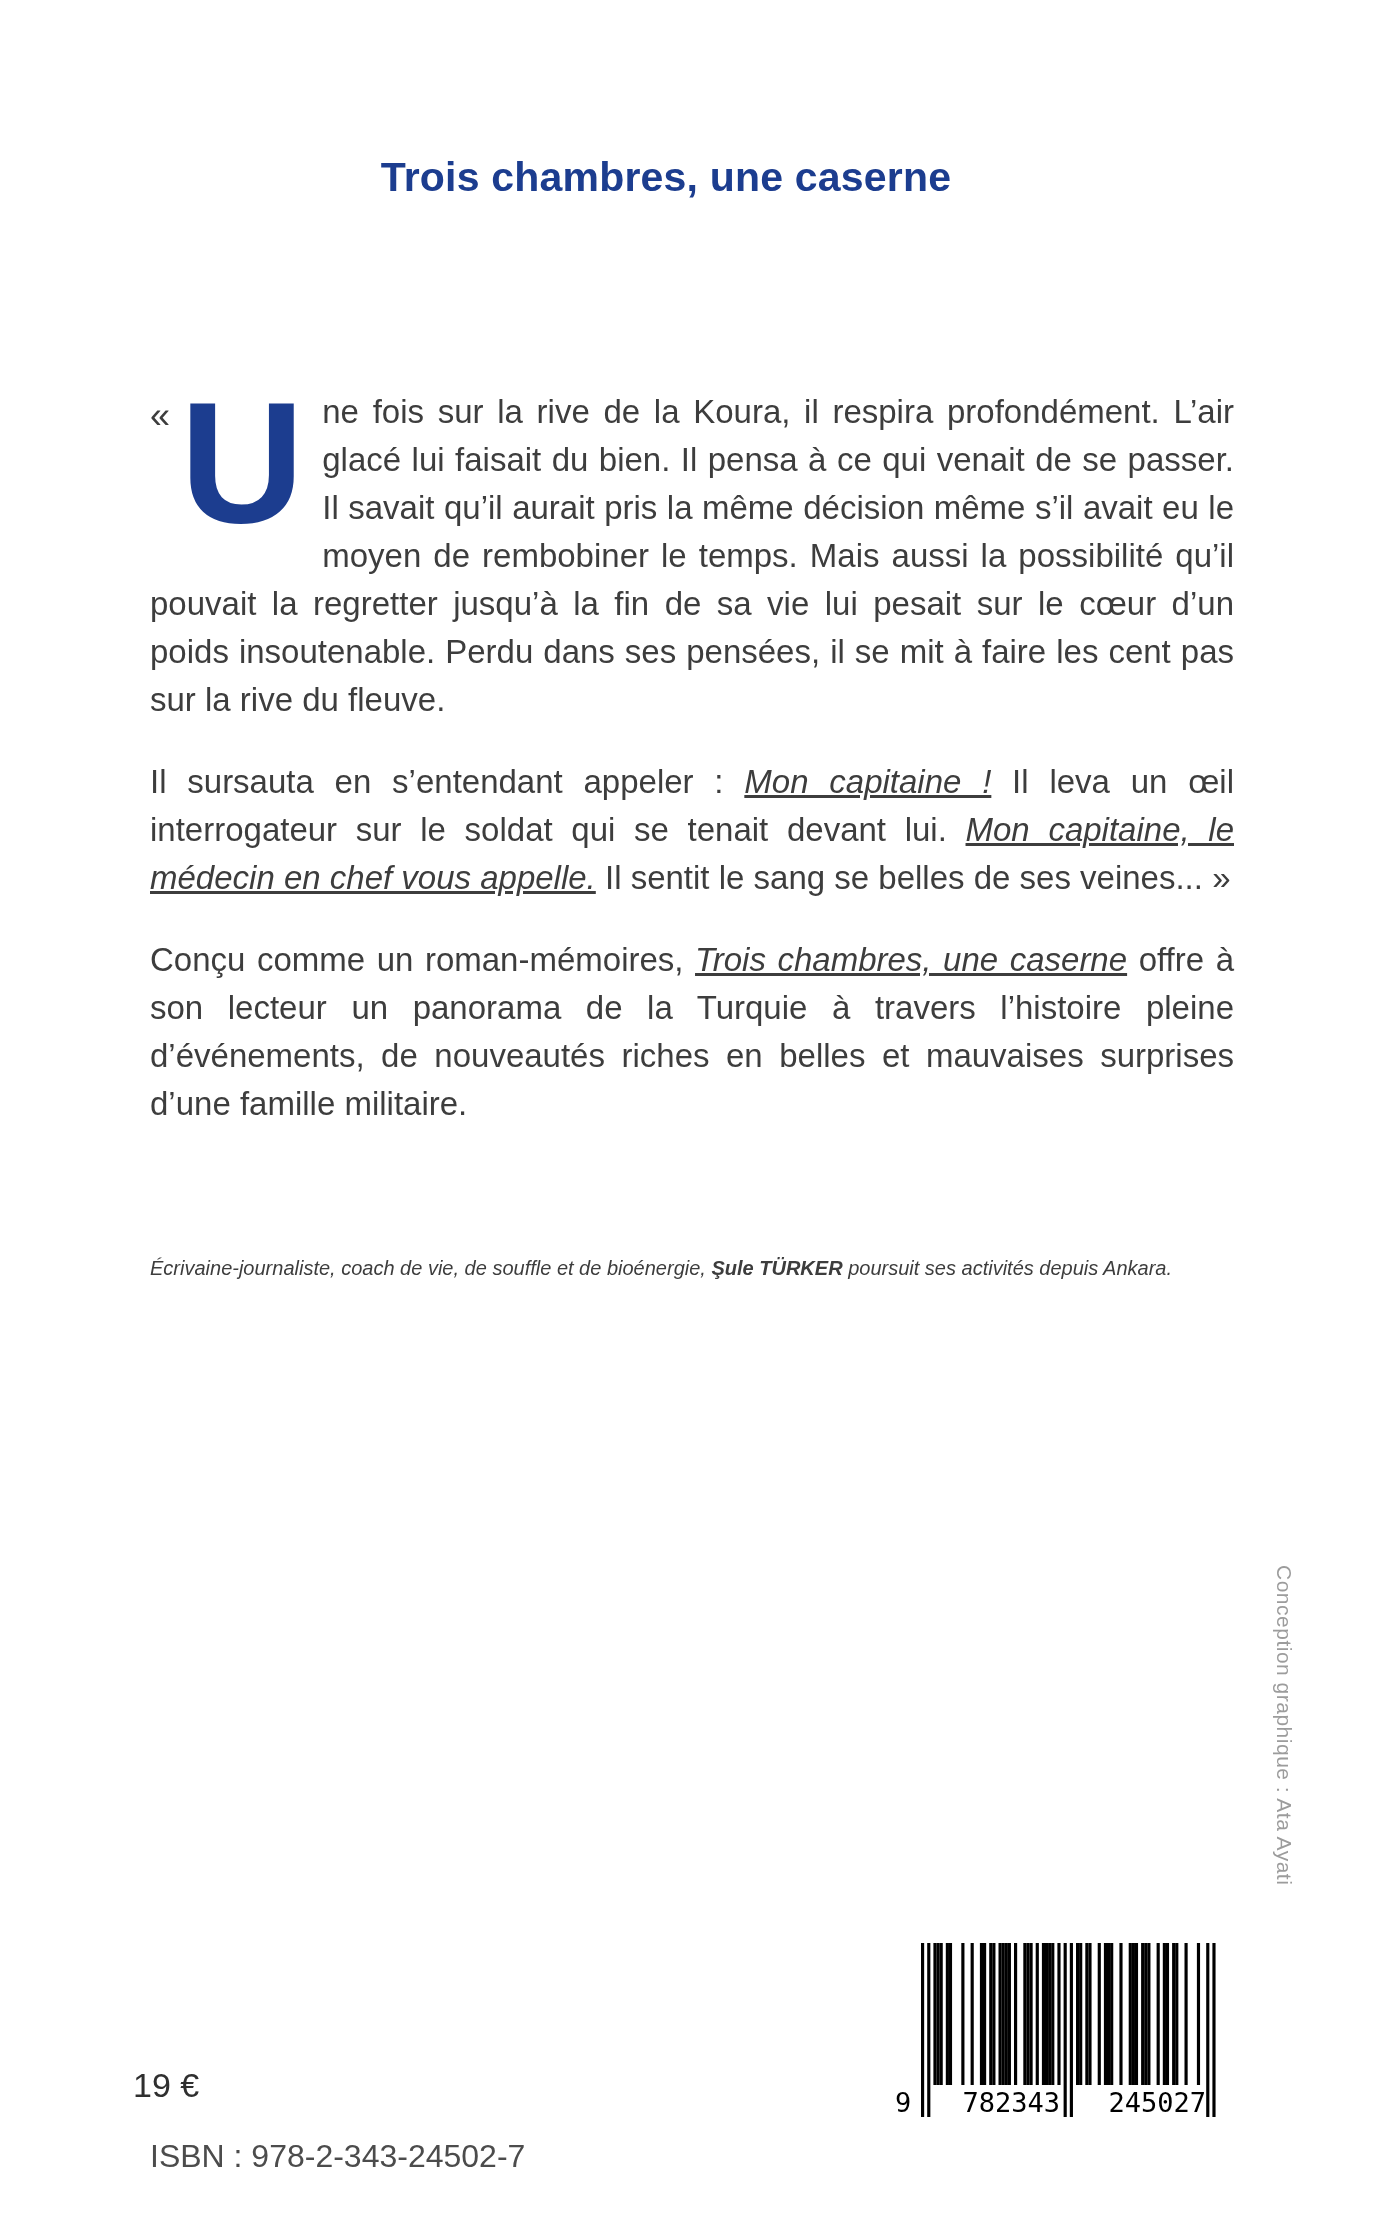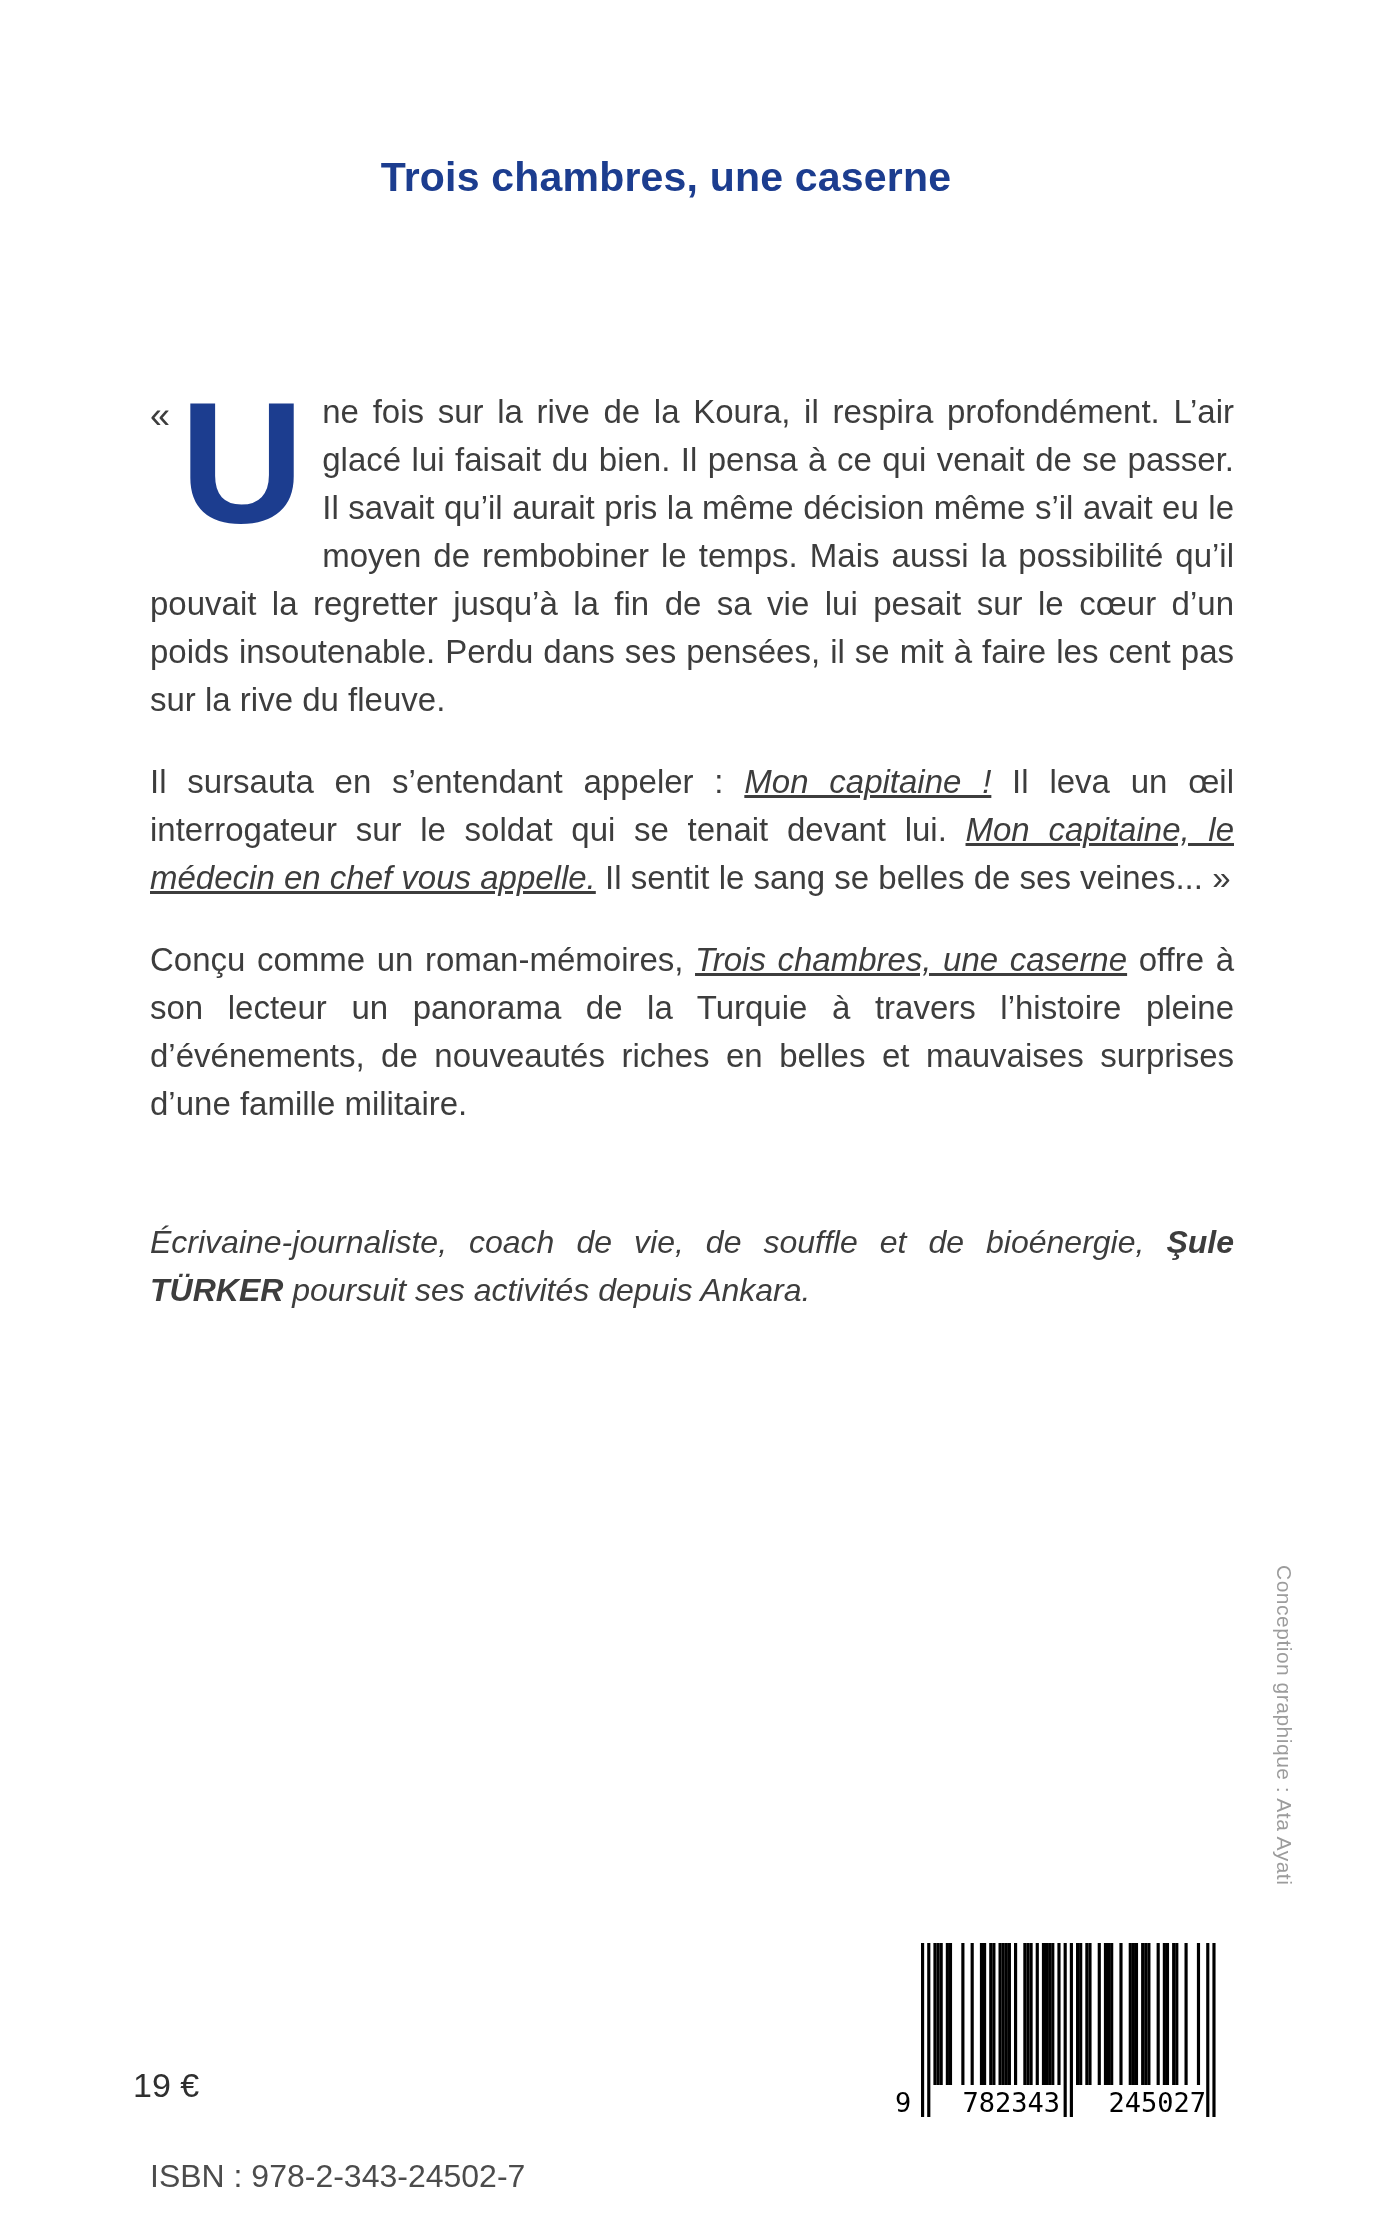--- a/index.html
+++ b/index.html
@@ -58,23 +58,23 @@
     margin-right: 10px;
   }
   .dropU {
     font-size: 172px;
     line-height: 140px;
     font-weight: bold;
     color: #1c3d8f;
     letter-spacing: -2px;
   }
   .author {
-    margin-top: 90px;
+    margin-top: 116px;
     font-style: italic;
-    font-size: 32px;
+    font-size: 20px;
   }
   .side-credit {
     position: absolute;
     top: 1565px;
     right: 36px;
     writing-mode: vertical-rl;
     font-size: 21px;
     letter-spacing: 0.5px;
     color: #9c9c9c;
     white-space: nowrap;
@@ -85,21 +85,20 @@
     top: 2066px;
     font-size: 34px;
     color: #2f2f2f;
   }
   .isbn {
     position: absolute;
     left: 150px;
     top: 2138px;
     font-size: 32px;
     color: #4c4c4c;
-    margin-top: 20px;
   }
   .barcode {
     position: absolute;
     left: 895px;
     top: 1943px;
     width: 340px;
     height: 176px;
     background: #ffffff;
   }
   .bars {

